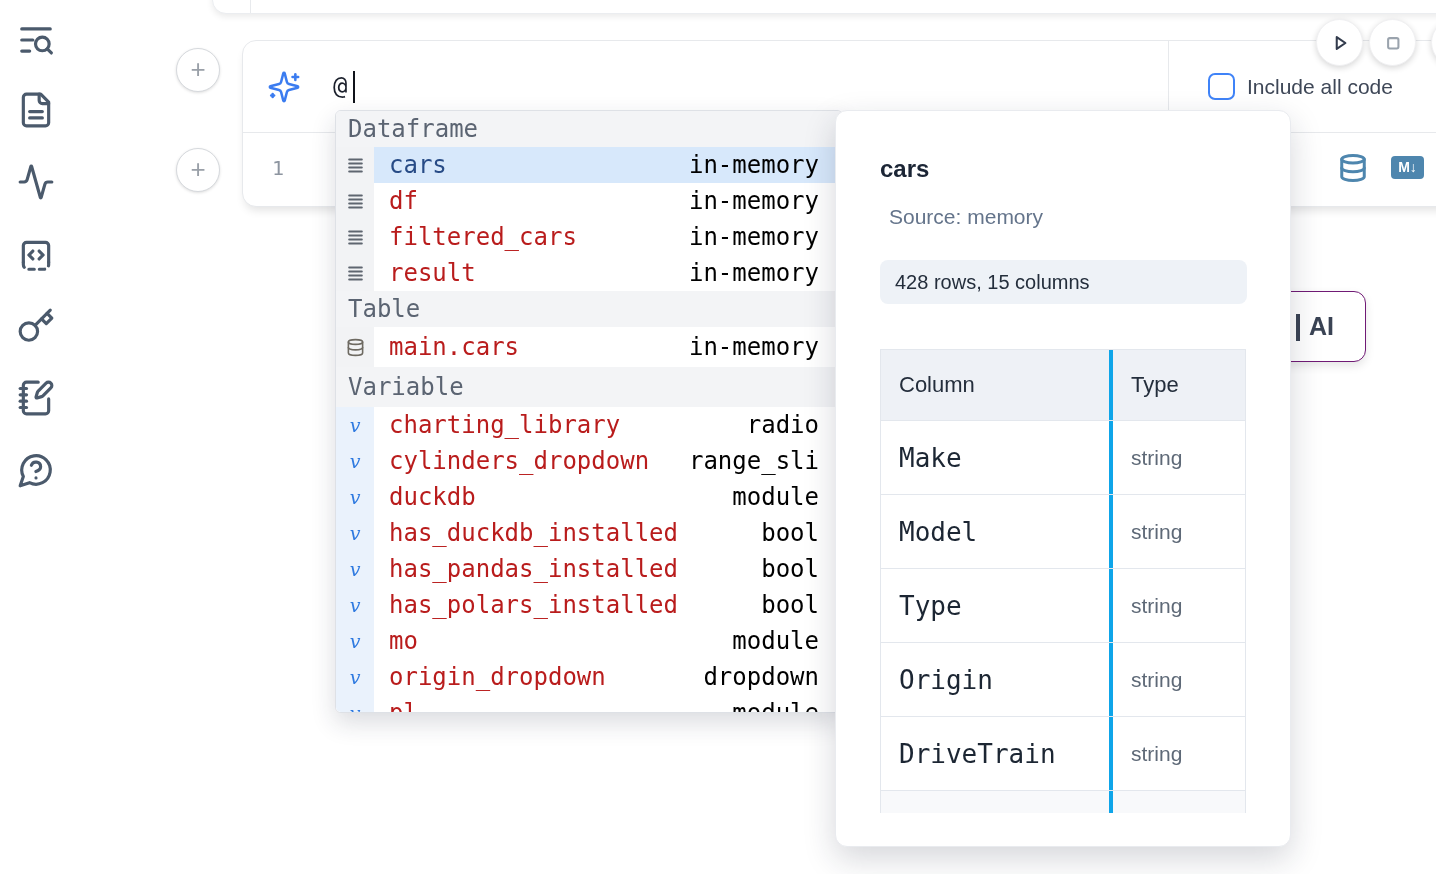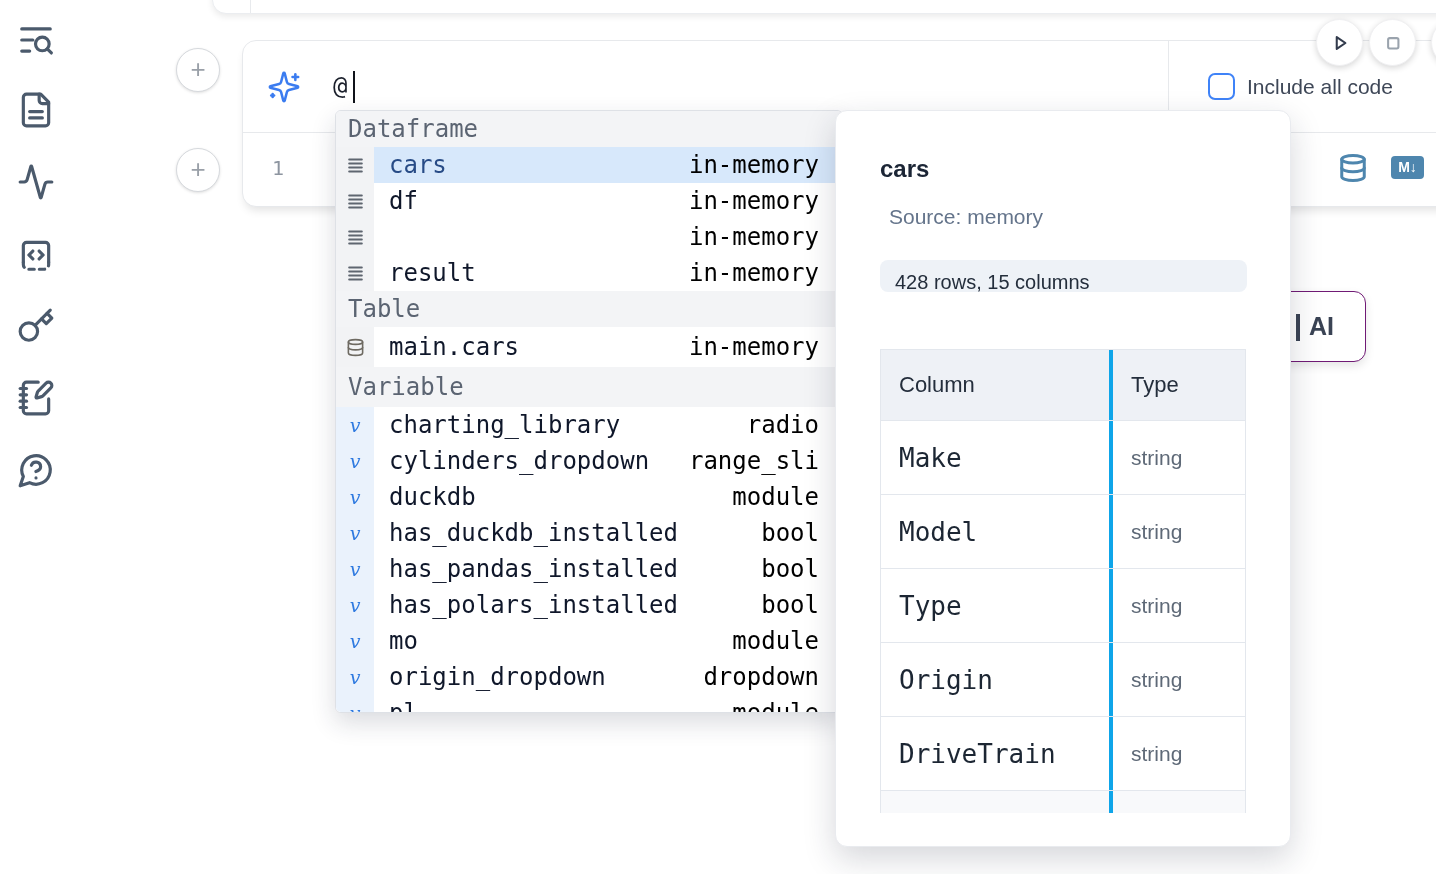--- a/index.html
+++ b/index.html
@@ -63,32 +63,32 @@
   .dd-header { height:36px; background:#f3f4f6; color:#5b6472; padding-left:12px;
                display:flex; align-items:center; }
   .dd-row { display:flex; align-items:center; height:36px; background:#fff; cursor:pointer; }
   .dd-row.tall { height:40px; }
   .dd-header.tall { height:40px; }
   .dd-gutter { flex:none; width:38px; height:100%; background:#f2f3f5;
                display:flex; align-items:center; justify-content:center; }
   .dd-gutter.blue { background:#eaf2fc; }
   .dd-gutter svg { width:19px; height:19px; fill:none; stroke-linecap:round; }
   .var-glyph { font-family:"DejaVu Serif", serif; font-style:italic; font-size:19px; color:#2f7ae0; }
-  .dd-name { padding-left:15px; color:#0f172a; white-space:nowrap; }
+  .dd-name { padding-left:15px; color:#b91c1c; white-space:nowrap; }
   .dd-type { margin-left:auto; padding-right:23px; color:#000000; white-space:nowrap; }
   .dd-row.selected { background:#d7e8fb; }
   .dd-row.selected .dd-name { color:#274b86; }
 
   
   .preview { position:absolute; left:835px; top:110px; width:456px; height:737px;
              background:#fff; border:1px solid #e9ebef; border-radius:12px;
              box-shadow:0 12px 32px rgba(25,35,55,.18); z-index:10; }
   .pv-title { position:absolute; left:44px; top:44px; font-size:24px; font-weight:bold; color:#1b2535; }
   .pv-source { position:absolute; left:53px; top:94px; font-size:21px; color:#64748b; }
-  .pv-badge { position:absolute; left:44px; top:149px; width:367px; height:32px; background:#eef2f7;
+  .pv-badge { position:absolute; left:44px; top:149px; width:367px; height:44px; background:#eef2f7;
               border-radius:8px; font-size:20px; color:#242e3c; line-height:44px; padding-left:15px; }
   .pv-table { position:absolute; left:44px; top:238px; width:366px; height:464px; overflow:hidden; }
   .pv-tr { display:flex; height:74px; border:1px solid #e3e7ed; border-top:none; background:#fff; }
   .pv-tr.head { height:72px; background:#eef1f6; border-top:1px solid #e3e7ed; }
   .pv-tr.partial { background:#f8f9fb; }
   .pv-td { display:flex; align-items:center; padding-left:18px; }
   .pv-td.c1 { width:232px; border-right:4px solid #0ea5e9; }
   .pv-td.c2 { flex:1; }
   .pv-col-name { font-family:"DejaVu Sans Mono", monospace; font-size:26px; color:#1c2633; }
   .pv-type { font-size:21px; color:#5e6977; }
@@ -237,20 +237,21 @@
         </span>
       <span class="dd-name">df</span>
       <span class="dd-type">in-memory</span>
     </div>
     <div class="dd-row">
       <span class="dd-gutter">
           <svg viewBox="0 0 24 24" stroke="#5f6670" stroke-width="2.5">
             <path d="M4 4.5h16M4 9.5h16M4 14.5h16M4 19.5h16"></path>
           </svg>
         </span>
+      <span class="dd-name">filtered_cars</span>
       <span class="dd-type">in-memory</span>
     </div>
     <div class="dd-row">
       <span class="dd-gutter">
           <svg viewBox="0 0 24 24" stroke="#5f6670" stroke-width="2.5">
             <path d="M4 4.5h16M4 9.5h16M4 14.5h16M4 19.5h16"></path>
           </svg>
         </span>
       <span class="dd-name">result</span>
       <span class="dd-type">in-memory</span>

